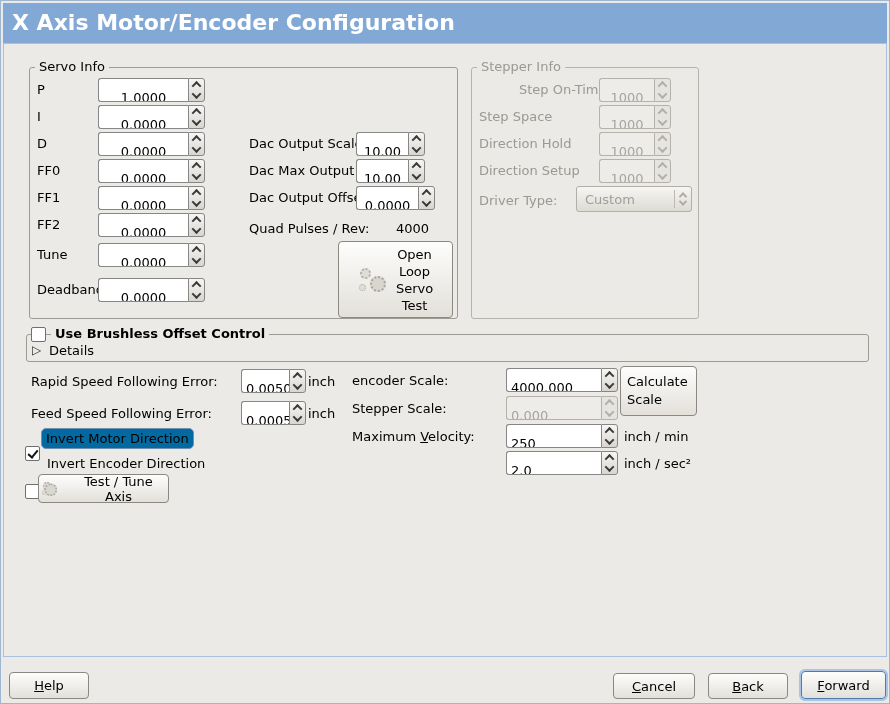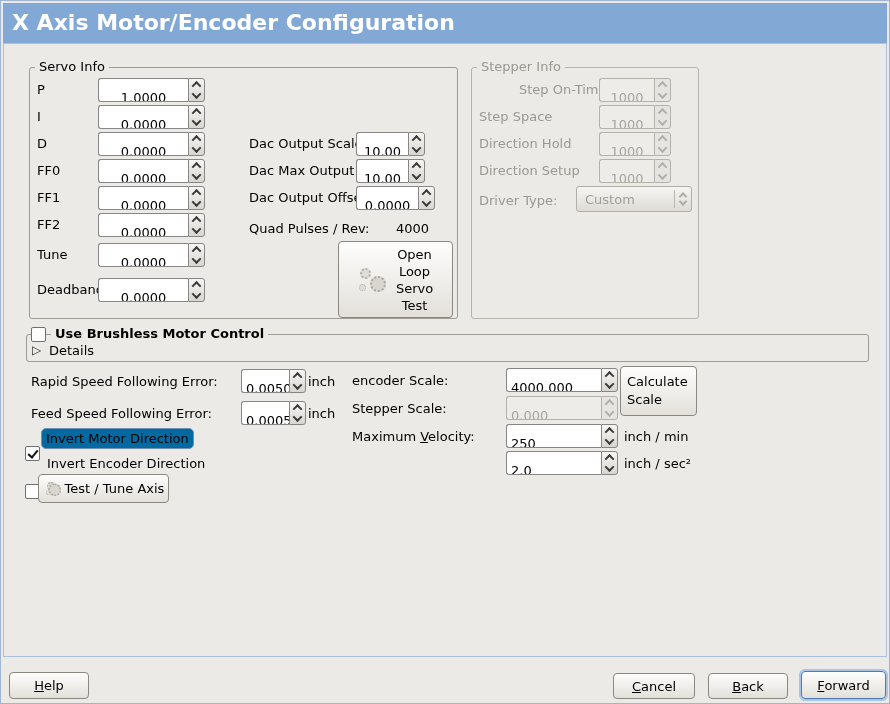--- a/index.html
+++ b/index.html
@@ -272,21 +272,21 @@
     <span class="combo-text">Custom</span>
     <span class="combo-sep"></span>
     <span class="combo-arrows">
         <i class="chv up"></i>
         <i class="chv dn"></i>
       </span>
   </div>
 
   <div class="abs frame" style="left:25px;top:333px;width:843px;height:28px;"></div>
   <div class="abs cb" style="left:30px;top:326px;background:#fff;"></div>
-  <div class="abs frame-label" style="left:50px;top:325px;font-weight:bold;">Use Brushless Motor Control</div>
+  <div class="abs frame-label" style="left:50px;top:325px;font-weight:bold;">Use Brushless Offset Control</div>
   <div class="abs expander-tri" style="left:31px;top:342px;">▷</div>
   <div class="abs lbl" style="left:48px;top:341px;">Details</div>
 
   <div class="abs lbl" style="left:30px;top:372px;">Rapid Speed Following Error:</div>
   <div class="abs entry" style="left:240px;top:368px;width:48px;">0.0050</div>
   <div class="abs spin" style="left:288px;top:368px;">
       <div class="spin-btn">
         <i class="chv up"></i>
       </div>
       <div class="spin-btn">
@@ -355,21 +355,21 @@
       </div>
     </div>
   <div class="abs lbl" style="left:623px;top:454px;">inch / sec²</div>
 
   <div class="abs cb checked" style="left:24px;top:430px;"></div>
   <div class="abs focus-label" style="left:40px;top:427px;">Invert Motor Direction</div>
 
   <div class="abs cb" style="left:24px;top:453px;"></div>
   <div class="abs lbl" style="left:46px;top:454px;">Invert Encoder Direction</div>
 
-  <div class="abs btn" style="left:37px;top:473px;width:131px;height:29px;gap:0;">
+  <div class="abs btn" style="left:37px;top:473px;width:131px;height:29px;gap:8px;">
     <span class="gears" style="width:22px;height:22px;transform:scale(0.8);">
         <i class="gear-s"></i>
         <i class="gear-t"></i>
         <i class="gear-b"></i>
       </span>
     <span>Test / Tune Axis</span>
   </div>
 
   <div class="abs btn" style="left:8px;top:671px;width:80px;height:27px;">
     <span><span class="u">H</span><span>elp</span></span>

